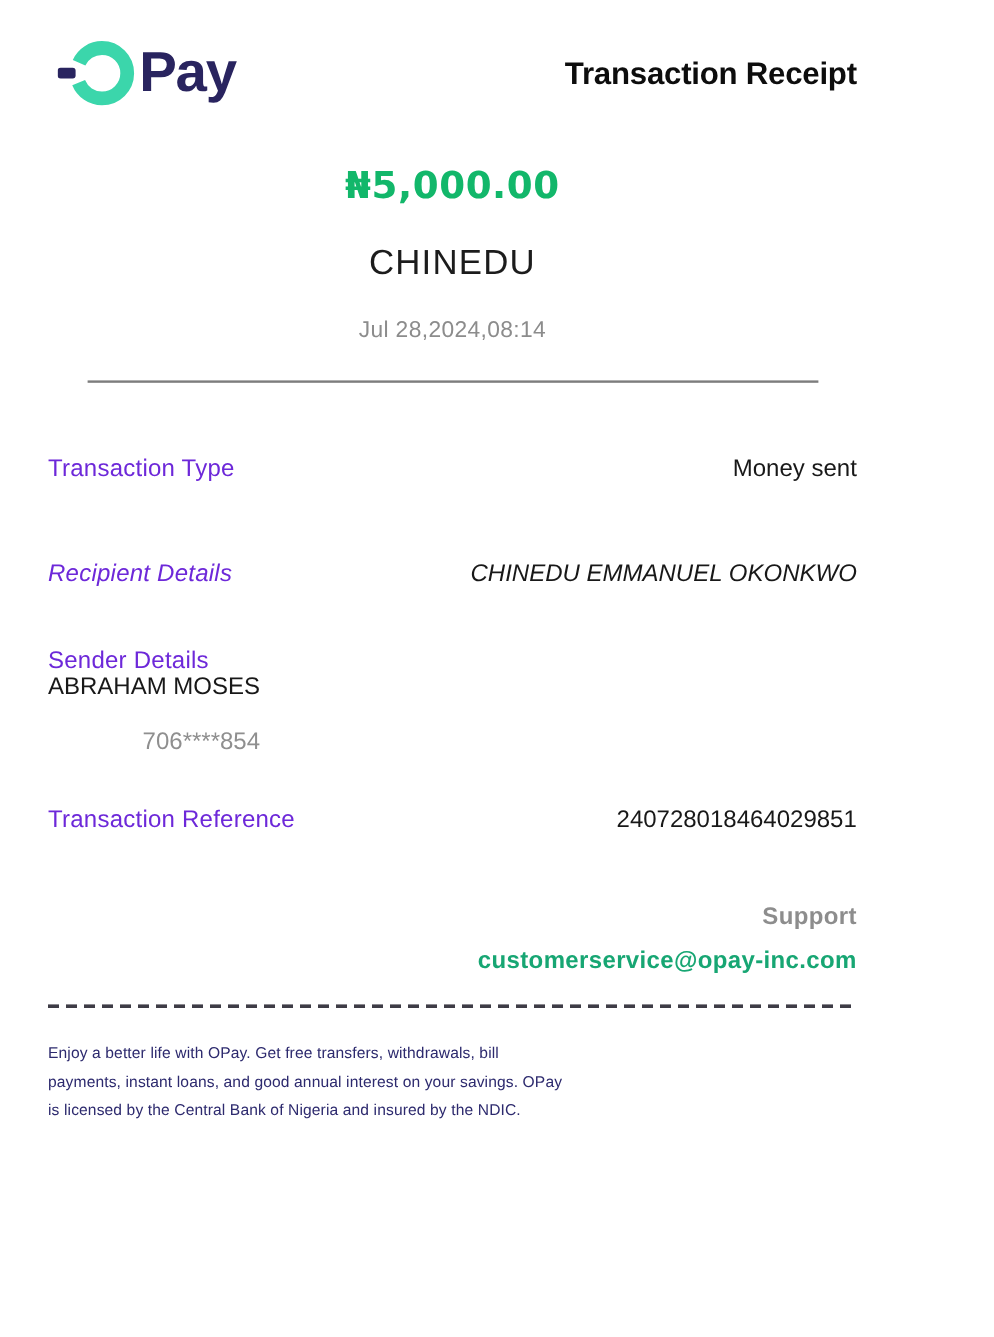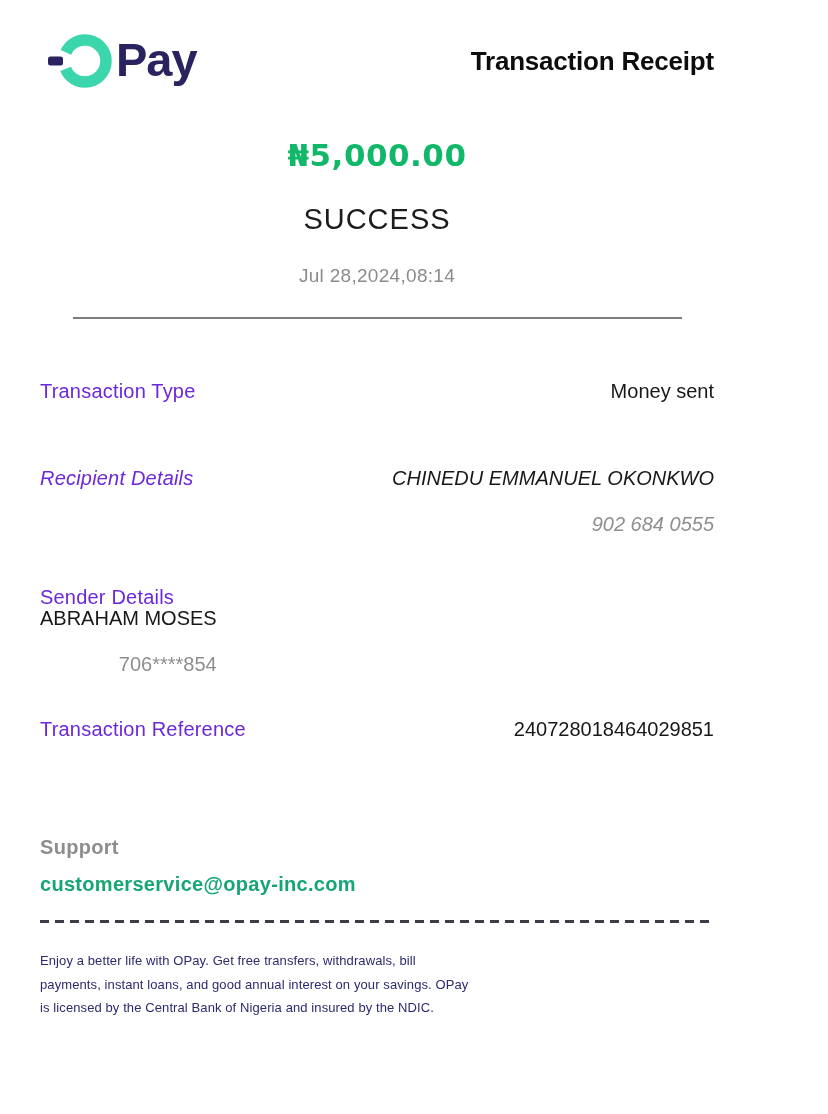--- a/index.html
+++ b/index.html
@@ -107,21 +107,21 @@
     margin-top: 25px;
     font-size: 20px;
     line-height: 21px;
     color: #8f8f8f;
     white-space: nowrap;
   }
   .row-1 { margin-bottom: 66px; }
   .row-2 { margin-bottom: 52px; font-style: italic; }
   .row-3 { margin-bottom: 44px; flex-direction: column; }
   
-  .support { margin-top: 95px; text-align: left; }
+  .support { margin-top: 58px; text-align: right; }
   .support-label {
     font-size: 20px;
     line-height: 24px;
     font-weight: 700;
     color: #8d8d8d;
     letter-spacing: 0.3px;
   }
   .support-email {
     display: block;
     margin-top: 13px;
@@ -164,38 +164,37 @@
             <circle cx="37" cy="28" r="21" stroke="#3bd6ab" stroke-width="11.5" fill="none" stroke-dasharray="115 17" stroke-dashoffset="57.5" stroke-linecap="butt"></circle>
             <rect x="0" y="23.5" width="15" height="9" rx="2.5" fill="#29245f"></rect>
           </svg>
         </span>
         <span class="logo-text">Pay</span>
       </div>
       <h1 class="page-title">Transaction Receipt</h1>
     </div>
 
     <div class="amount">₦5,000.00</div>
-    <div class="status">SUCCESS</div>
+    <div class="status">CHINEDU</div>
     <div class="datetime">Jul 28,2024,08:14</div>
     <div class="divider"></div>
 
     <div class="rows">
 
       <div class="row row-1">
         <div class="row-label">Transaction Type</div>
         <div class="row-right">
           <div class="row-value">Money sent</div>
         </div>
       </div>
 
       <div class="row row-2">
         <div class="row-label">Recipient Details</div>
         <div class="row-right">
           <div class="row-value">CHINEDU EMMANUEL OKONKWO</div>
-          <div class="row-sub">902 684 0555</div>
         </div>
       </div>
 
       <div class="row row-3">
         <div class="row-label">Sender Details</div>
         <div class="row-right">
           <div class="row-value">ABRAHAM MOSES</div>
           <div class="row-sub">706****854</div>
         </div>
       </div>

